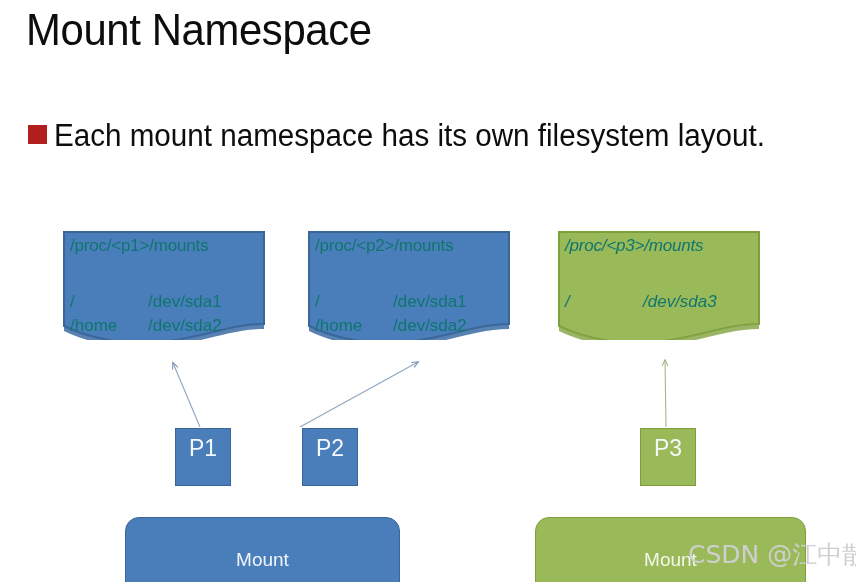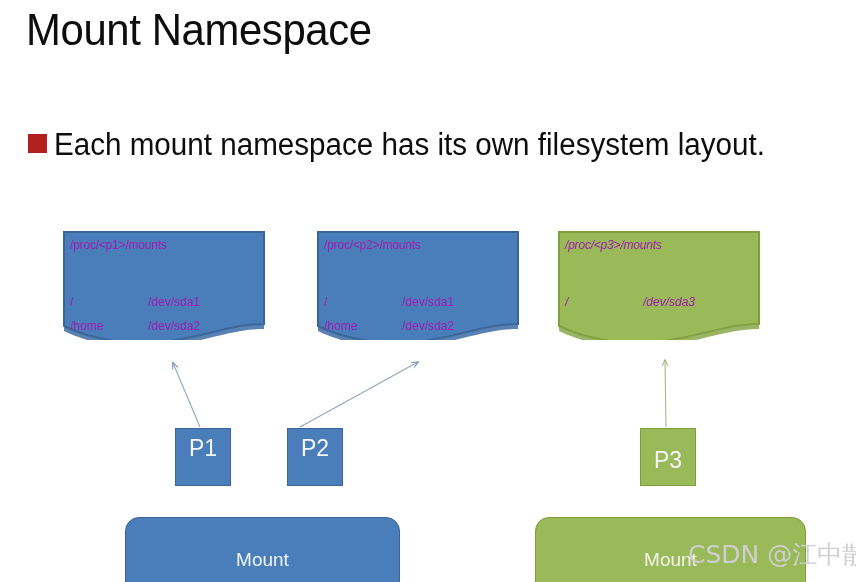--- a/index.html
+++ b/index.html
@@ -28,21 +28,21 @@
     color: #0d0d0d;
     white-space: nowrap;
     transform: scaleX(0.93);
     transform-origin: left top;
   }
 
   
   #bullet-row {
     position: absolute;
     left: 28px;
-    top: 124px;
+    top: 115px;
     width: 828px;
     display: flex;
     align-items: flex-start;
   }
   #bullet-square {
     width: 19px;
     height: 19px;
     background: #b11f1f;
     margin-top: 10px;
     margin-right: 7px;
@@ -73,36 +73,36 @@
   }
   .card-body svg { display: block; width: 100%; height: 100%; }
 
   .card-text {
     position: absolute;
     left: 0; top: 0;
     width: 100%;
     height: 100%;
     padding: 5px 0 0 8px;
     box-sizing: border-box;
-    font-size: 12px;
+    font-size: 17px;
     line-height: 21px;
-    color: #a21caf;
+    color: #0f766e;
   }
   .card-title { white-space: nowrap; letter-spacing: -0.2px; }
   .card-rows { position: absolute; left: 8px; top: 60px; width: 190px; }
   .card-row {
     display: flex;
     white-space: nowrap;
     line-height: 24px;
   }
   .row-mount { width: 78px; flex: 0 0 78px; }
   .row-dev   { flex: 0 0 auto; }
 
   #card-p1 { left: 62px;  top: 230px; }
-  #card-p2 { left: 316px; top: 230px; }
+  #card-p2 { left: 307px; top: 230px; }
   #card-p3 { left: 557px; top: 230px; font-style: italic; }
 
   
   #connectors {
     position: absolute;
     left: 0; top: 0;
     width: 856px;
     height: 582px;
     pointer-events: none;
   }
@@ -114,24 +114,24 @@
     height: 58px;
     box-sizing: border-box;
     display: flex;
     align-items: flex-start;
     justify-content: center;
     padding-top: 6px;
     font-size: 23px;
     color: #f4f8fb;
   }
   .proc-blue  { background: #4a7ebb; border: 1px solid #3a6596; }
-  .proc-green { background: #9ab959; border: 1px solid #7f9e3e; align-items: center; }
+  .proc-green { background: #9ab959; border: 1px solid #7f9e3e; }
 
   #proc-p1 { left: 175px; top: 428px; }
-  #proc-p2 { left: 287px; top: 428px; }
+  #proc-p2 { left: 302px; top: 428px; }
   #proc-p3 { left: 640px; top: 428px; }
 
   
   .ns-box {
     position: absolute;
     height: 86px;
     border-radius: 14px;
     box-sizing: border-box;
     display: flex;
     flex-direction: column;

